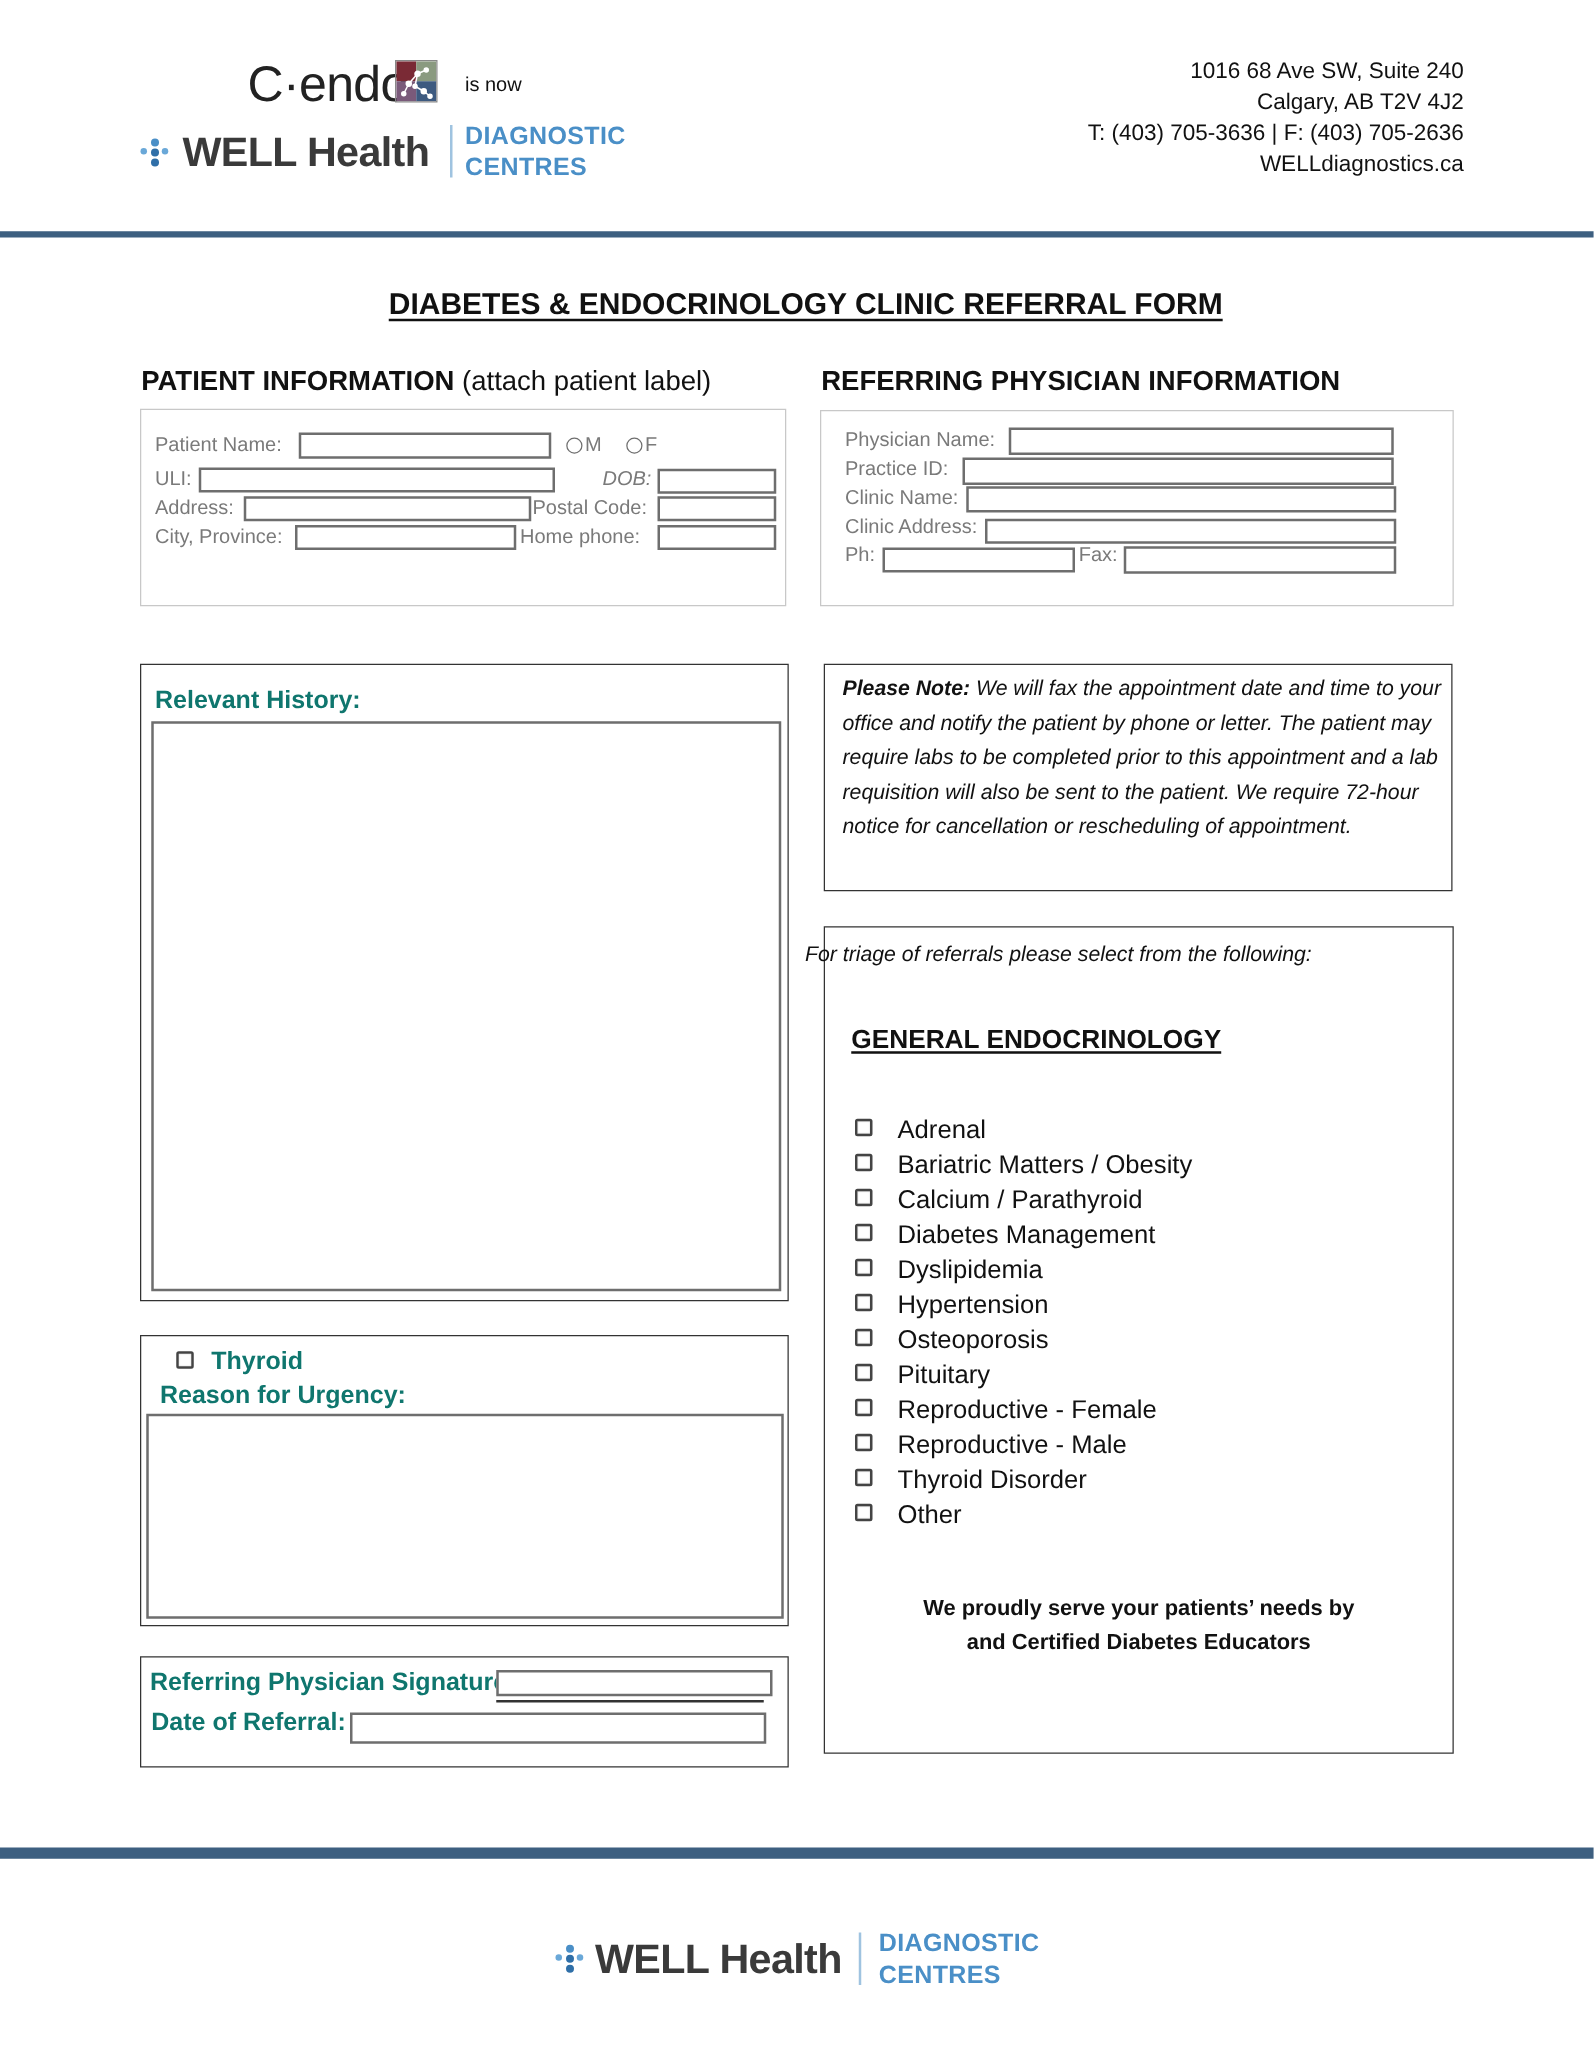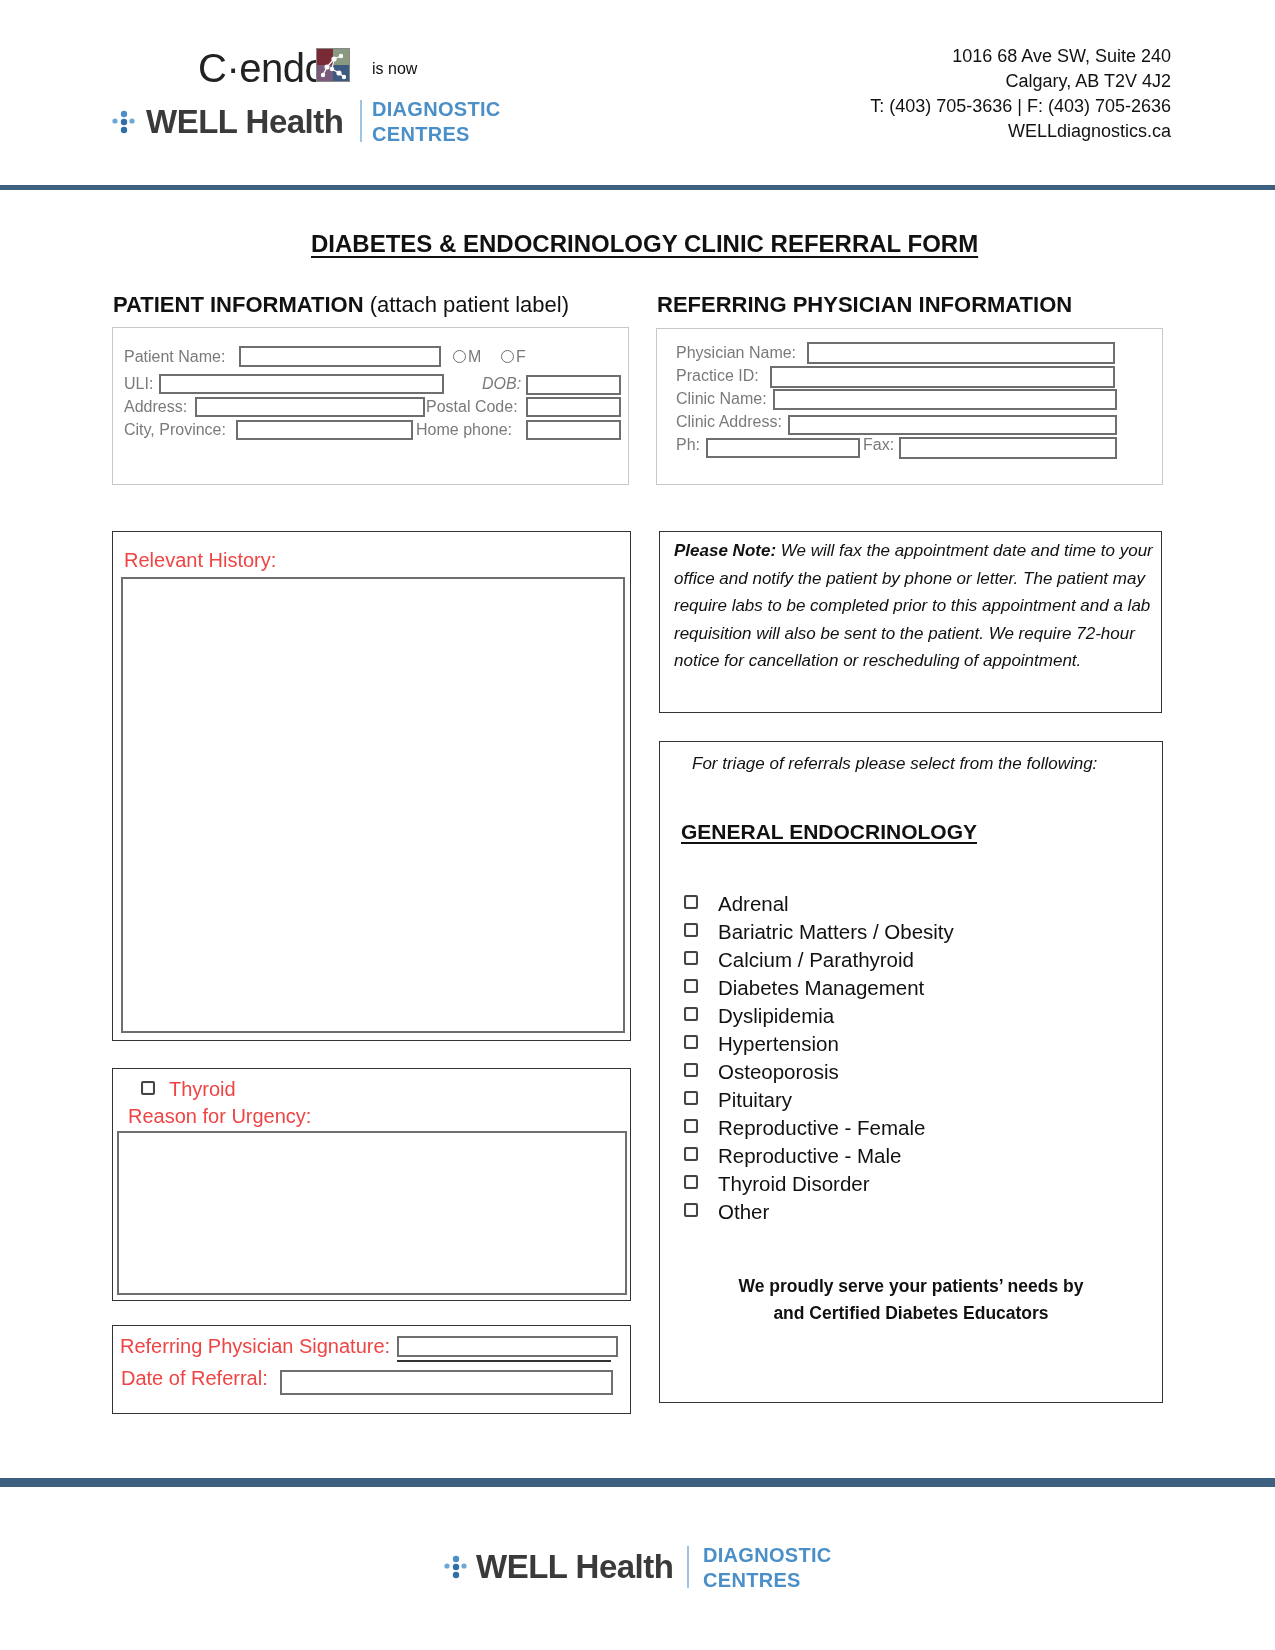--- a/index.html
+++ b/index.html
@@ -26,21 +26,21 @@
   .sec-head b { font-weight: bold; }
 
   .graybox { border: 1.5px solid #c8c8c8; }
   .blkbox { border: 1.5px solid #333; }
   .innerbox { border: 2px solid #6e6e6e; }
 
   .flabel { font-size: 16px; color: #7a7a7a; white-space: nowrap; line-height: 1; }
   .field { border: 2px solid #6e6e6e; background: #fff; }
   .radio { width: 13px; height: 13px; border: 1.5px solid #6e6e6e; border-radius: 50%; display: inline-block; }
 
-  .label-lg { font-size: 20px; color: #ef4444; white-space: nowrap; line-height: 1; }
+  .label-lg { font-size: 20px; color: #0f766e; white-space: nowrap; line-height: 1; font-weight: bold; }
 
   .note { font-size: 17px; font-style: italic; line-height: 27.5px; color: #111; }
   .note b { font-weight: bold; }
   .triage-intro { font-size: 17px; font-style: italic; color: #111; white-space: nowrap; }
   .ge-title { font-size: 21px; font-weight: bold; text-decoration: underline; text-underline-offset: 3px; white-space: nowrap; }
   .cb { width: 14px; height: 14px; border: 2px solid #444; border-radius: 2px; background: #fff; box-shadow: inset 0 0 1px #999; }
   .cb-label { font-size: 20.5px; color: #111; white-space: nowrap; line-height: 1; }
   .promo { font-size: 17.5px; font-weight: bold; text-align: center; line-height: 26.5px; color: #111; }
 </style>
 </head>
@@ -158,21 +158,21 @@
 <div class="abs" style="left:397px; top:1360px; width:214px; height:1.5px; background:#333;"></div>
 <div class="abs label-lg" style="left:121px; top:1368px;">Date of Referral:</div>
 <div class="abs field" style="left:280px; top:1370px; width:333px; height:25px;"></div>
 
 <div class="abs blkbox" style="left:659px; top:531px; width:503px; height:182px;"></div>
 <div class="abs note" style="left:674px; top:537px; width:480px;">
   <b>Please Note:</b><span> We will fax the appointment date and time to your office and notify the patient by phone or letter. The patient may require labs to be completed prior to this appointment and a lab requisition will also be sent to the patient. We require 72-hour notice for cancellation or rescheduling of appointment.</span>
 </div>
 
 <div class="abs blkbox" style="left:659px; top:741px; width:504px; height:662px;"></div>
-<div class="abs triage-intro" style="left:692px; top:754px;">For triage of referrals please select from the following:</div>
+<div class="abs triage-intro" style="left:644px; top:754px;">For triage of referrals please select from the following:</div>
 <div class="abs ge-title" style="left:681px; top:820px;">GENERAL ENDOCRINOLOGY</div>
 
 <div class="abs" style="left:683px; top:890px; width:440px;">
   <div class="abs" style="left:0; top:0; height:28px; width:440px;">
     <div class="abs cb" style="left:1px; top:5px;"></div>
     <div class="abs cb-label" style="left:35px; top:4px;">Adrenal</div>
   </div>
   <div class="abs" style="left:0; top:28px; height:28px; width:440px;">
     <div class="abs cb" style="left:1px; top:5px;"></div>
     <div class="abs cb-label" style="left:35px; top:4px;">Bariatric Matters / Obesity</div>

